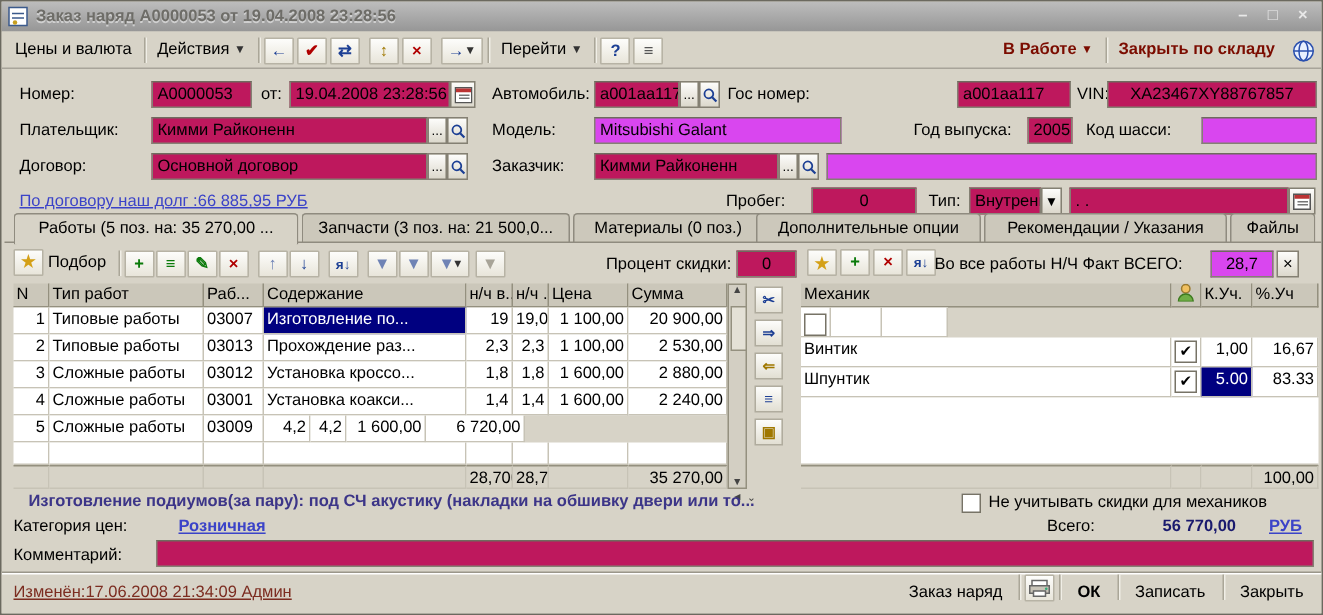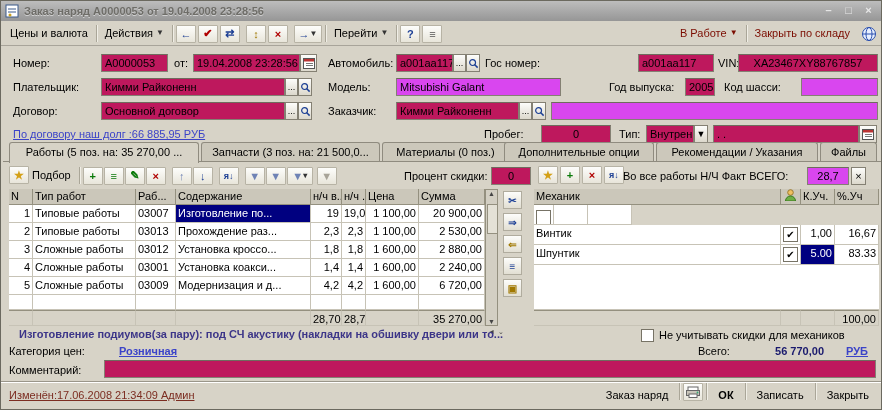--- a/index.html
+++ b/index.html
@@ -12,21 +12,21 @@
             background:linear-gradient(#bdbdbd,#969696);display:flex;align-items:center;padding:0 4px;box-sizing:border-box}
   .titlebar .title{color:#6e6d68;font-weight:bold;margin-left:5px;white-space:nowrap;text-shadow:0 1px 0 #d0d0d0}
   .wbtns{margin-left:auto;display:flex;gap:3px}
   .wbtn{width:17px;height:14px;text-align:center;line-height:13px;color:#e8e8e8;font-weight:bold;font-size:11px}
   
   .toolbar{left:0;top:20px;width:100%;height:25px;border-bottom:1px solid #a8a49a;background:#d7d3c7}
   .tb{height:19px;line-height:18px;padding:0 5px;display:inline-flex;align-items:flex-start;gap:3px;white-space:nowrap}
   .tsep{width:1px;height:17px;background:#aaa698;box-shadow:1px 0 0 #f0eee6;display:inline-block;margin:0 3px}
   .tico{width:18px;height:16px;display:inline-flex;align-items:center;justify-content:center;
         background:linear-gradient(#fdfdfb,#e8e5da);border:1px solid #b7b3a5;border-radius:1px;font-size:11px;font-weight:bold}
-  .maroon{color:#7b0c00;font-weight:normal}
+  .maroon{color:#7b0c00;font-weight:bold}
   .arr{font-size:8px;color:#333}
   
   .lbl{white-space:nowrap}
   .inp{background:#be185d;border:1px solid #848073;border-top-color:#6f6b5e;height:18px;line-height:16px;
        padding:0 3px;white-space:nowrap;overflow:hidden}
   .inp.ro{background:#d946ef}
   .inp.num{text-align:center}
   .sqbtn{height:18px;background:linear-gradient(#fdfdfb,#dcd8cc);border:1px solid #848073;
          display:flex;align-items:center;justify-content:center;font-size:9px;line-height:9px}
   .link{color:#3b43c8;text-decoration:underline;white-space:nowrap}
@@ -288,21 +288,20 @@
   <span class="c cw-cont">Установка коакси...</span>
   <span class="c cw-nhf num">1,4</span>
   <span class="c cw-nh num">1,4</span>
   <span class="c cw-price num">1 600,00</span>
   <span class="c cw-sum num">2 240,00</span>
 </div>
 <div class="abs row" style="left:8px;top:276px;height:18px">
   <span class="c cw-n num">5</span>
   <span class="c cw-type">Сложные работы</span>
   <span class="c cw-code">03009</span>
-  <span class="c cw-cont">Модернизация и д...</span>
   <span class="c cw-nhf num">4,2</span>
   <span class="c cw-nh num">4,2</span>
   <span class="c cw-price num">1 600,00</span>
   <span class="c cw-sum num">6 720,00</span>
 </div>
 <div class="abs row" style="left:8px;top:294px;height:15px">
   <span class="c cw-n"></span>
     <span class="c cw-type"></span>
     <span class="c cw-code"></span>
     <span class="c cw-cont"></span>

